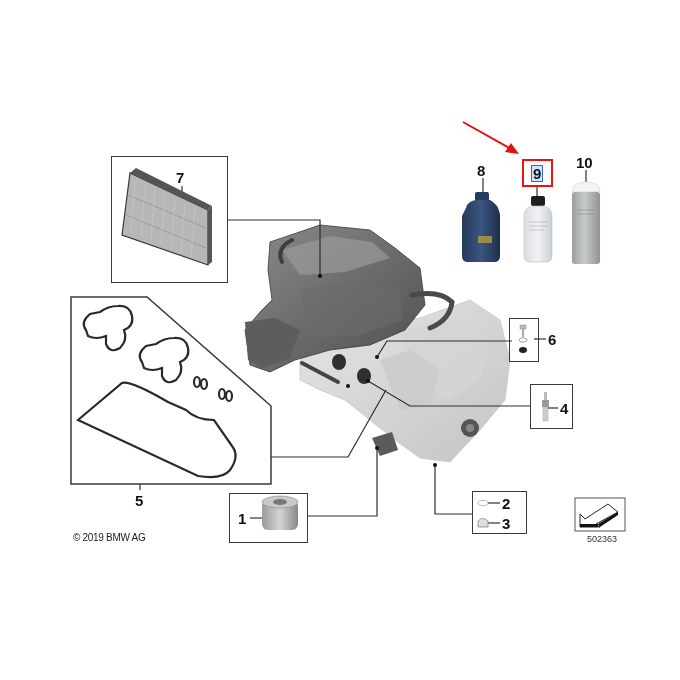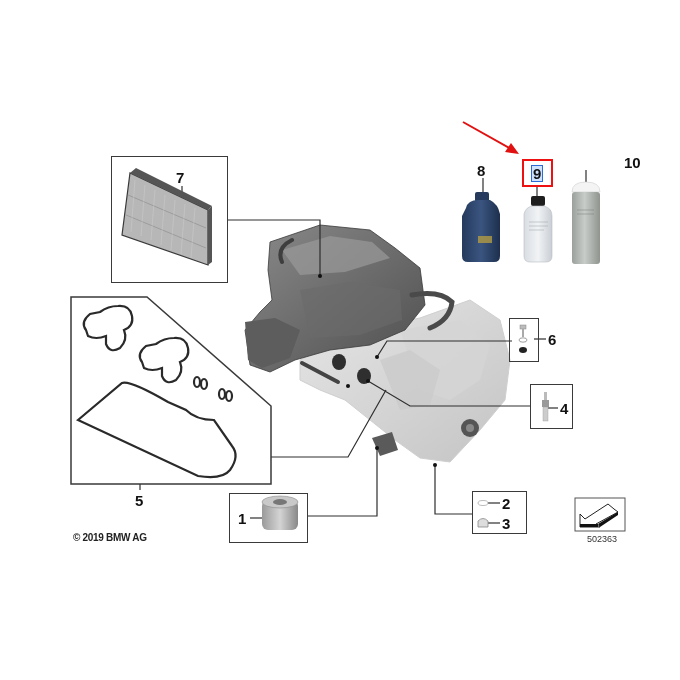--- a/index.html
+++ b/index.html
@@ -200,22 +200,22 @@
 <div class="box" style="left:229px; top:493px; width:79px; height:50px;"></div>
 <div class="box" style="left:472px; top:491px; width:55px; height:43px;"></div>
 <div class="box" style="left:509px; top:318px; width:30px; height:44px;"></div>
 <div class="box" style="left:530px; top:384px; width:43px; height:45px;"></div>
 
 <div class="hl-box" style="left:522px; top:159px; width:31px; height:28px;"></div>
 
 <span class="num" style="left:176px; top:170px;">7</span>
 <span class="num" style="left:477px; top:163px;">8</span>
 <span class="num hl-num" style="left:532px; top:166px;">9</span>
-<span class="num" style="left:576px; top:155px;margin-left:48px;">10</span>
+<span class="num" style="left:576px; top:155px;">10</span>
 <span class="num" style="left:548px; top:332px;">6</span>
 <span class="num" style="left:560px; top:401px;">4</span>
 <span class="num" style="left:135px; top:493px;">5</span>
 <span class="num" style="left:238px; top:511px;">1</span>
 <span class="num" style="left:502px; top:496px;">2</span>
 <span class="num" style="left:502px; top:516px;">3</span>
 
-<span class="copyright" style="left:73px; top:532px;font-weight:bold;">© 2019 BMW AG</span>
+<span class="copyright" style="left:73px; top:532px;">© 2019 BMW AG</span>
 <span class="refno" style="left:587px; top:534px;">502363</span>
 
 </body></html>

